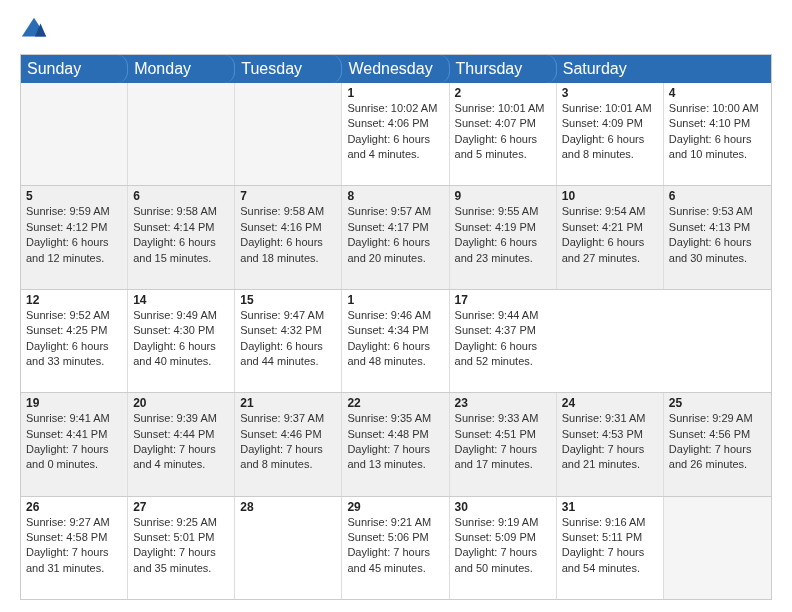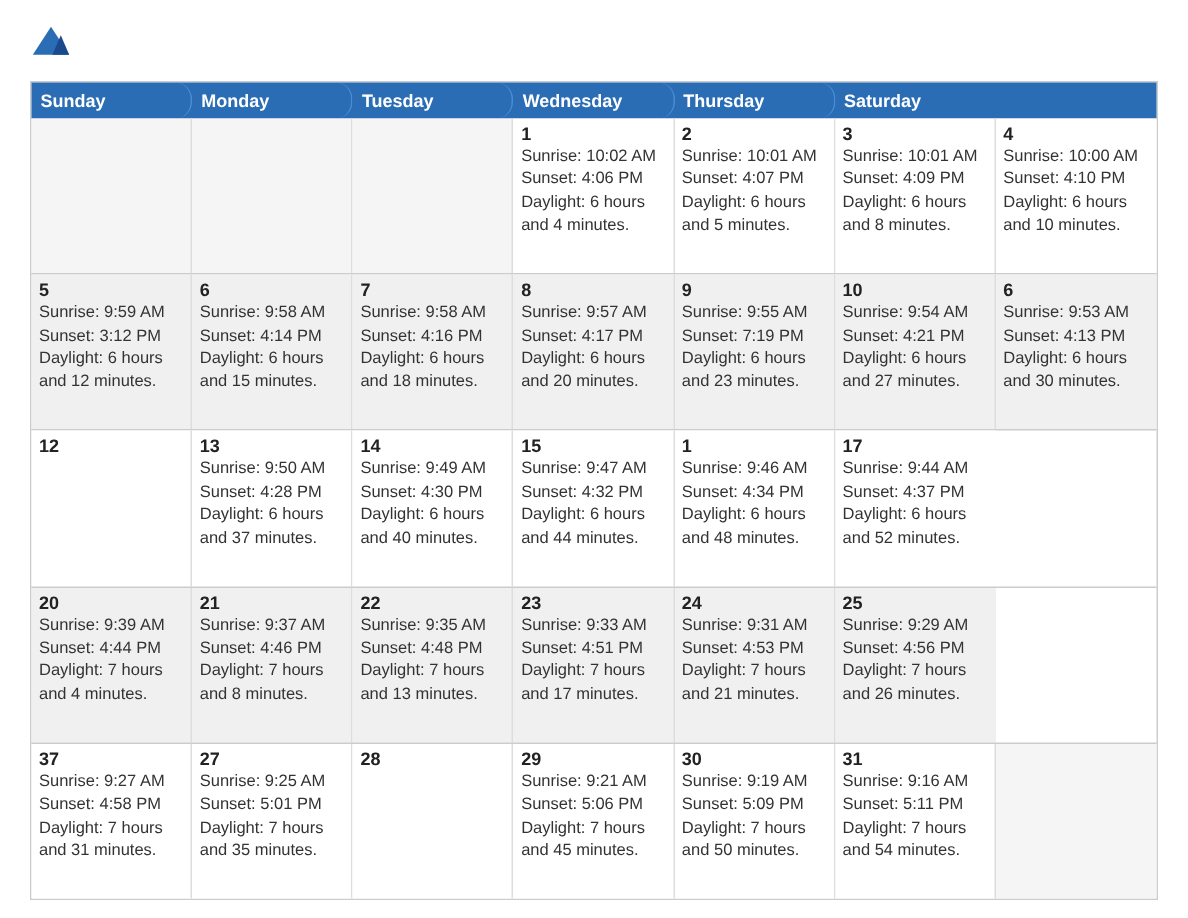--- a/index.html
+++ b/index.html
@@ -60,22 +60,22 @@
       flex-direction: column;
       border: 1px solid #ccc;
     }
     .day-headers {
       display: grid;
       grid-template-columns: repeat(7, 1fr);
       background: #2a6db5;
     }
     .day-header {
       color: #fff;
-      font-size: 12px;
-      font-weight: bold;
+      font-size: 16px;
+      font-weight: normal;
       padding: 5px 6px;
       text-align: left;
       border-right: 1px solid #4a8dd5;
       border-radius: 11px;
     }
     .day-header:last-child { border-right: none; }
     .weeks {
       flex: 1;
       display: flex;
       flex-direction: column;
@@ -173,21 +173,21 @@
             <div class="day-info">Sunrise: 10:00 AM
 Sunset: 4:10 PM
 Daylight: 6 hours
 and 10 minutes.</div>
           </div>
         </div>
         <div class="week-row">
           <div class="day-cell shaded">
             <span class="day-number">5</span>
             <div class="day-info">Sunrise: 9:59 AM
-Sunset: 3:12 PM
+Sunset: 4:12 PM
 Daylight: 6 hours
 and 12 minutes.</div>
           </div>
           <div class="day-cell shaded">
             <span class="day-number">6</span>
             <div class="day-info">Sunrise: 9:58 AM
 Sunset: 4:14 PM
 Daylight: 6 hours
 and 15 minutes.</div>
           </div>
@@ -201,21 +201,21 @@
           <div class="day-cell shaded">
             <span class="day-number">8</span>
             <div class="day-info">Sunrise: 9:57 AM
 Sunset: 4:17 PM
 Daylight: 6 hours
 and 20 minutes.</div>
           </div>
           <div class="day-cell shaded">
             <span class="day-number">9</span>
             <div class="day-info">Sunrise: 9:55 AM
-Sunset: 7:19 PM
+Sunset: 4:19 PM
 Daylight: 6 hours
 and 23 minutes.</div>
           </div>
           <div class="day-cell shaded">
             <span class="day-number">10</span>
             <div class="day-info">Sunrise: 9:54 AM
 Sunset: 4:21 PM
 Daylight: 6 hours
 and 27 minutes.</div>
           </div>
@@ -223,27 +223,24 @@
             <span class="day-number">6</span>
             <div class="day-info">Sunrise: 9:53 AM
 Sunset: 4:13 PM
 Daylight: 6 hours
 and 30 minutes.</div>
           </div>
         </div>
         <div class="week-row">
           <div class="day-cell">
             <span class="day-number">12</span>
-          </div>
-          <div class="day-cell">
-            <span class="day-number">13</span>
-            <div class="day-info">Sunrise: 9:50 AM
-Sunset: 4:28 PM
-Daylight: 6 hours
-and 37 minutes.</div>
+            <div class="day-info">Sunrise: 9:52 AM
+Sunset: 4:25 PM
+Daylight: 6 hours
+and 33 minutes.</div>
           </div>
           <div class="day-cell">
             <span class="day-number">14</span>
             <div class="day-info">Sunrise: 9:49 AM
 Sunset: 4:30 PM
 Daylight: 6 hours
 and 40 minutes.</div>
           </div>
           <div class="day-cell">
             <span class="day-number">15</span>
@@ -262,20 +259,27 @@
           <div class="day-cell">
             <span class="day-number">17</span>
             <div class="day-info">Sunrise: 9:44 AM
 Sunset: 4:37 PM
 Daylight: 6 hours
 and 52 minutes.</div>
           </div>
         </div>
         <div class="week-row">
           <div class="day-cell shaded">
+            <span class="day-number">19</span>
+            <div class="day-info">Sunrise: 9:41 AM
+Sunset: 4:41 PM
+Daylight: 7 hours
+and 0 minutes.</div>
+          </div>
+          <div class="day-cell shaded">
             <span class="day-number">20</span>
             <div class="day-info">Sunrise: 9:39 AM
 Sunset: 4:44 PM
 Daylight: 7 hours
 and 4 minutes.</div>
           </div>
           <div class="day-cell shaded">
             <span class="day-number">21</span>
             <div class="day-info">Sunrise: 9:37 AM
 Sunset: 4:46 PM
@@ -306,21 +310,21 @@
           <div class="day-cell shaded">
             <span class="day-number">25</span>
             <div class="day-info">Sunrise: 9:29 AM
 Sunset: 4:56 PM
 Daylight: 7 hours
 and 26 minutes.</div>
           </div>
         </div>
         <div class="week-row">
           <div class="day-cell">
-            <span class="day-number">37</span>
+            <span class="day-number">26</span>
             <div class="day-info">Sunrise: 9:27 AM
 Sunset: 4:58 PM
 Daylight: 7 hours
 and 31 minutes.</div>
           </div>
           <div class="day-cell">
             <span class="day-number">27</span>
             <div class="day-info">Sunrise: 9:25 AM
 Sunset: 5:01 PM
 Daylight: 7 hours

